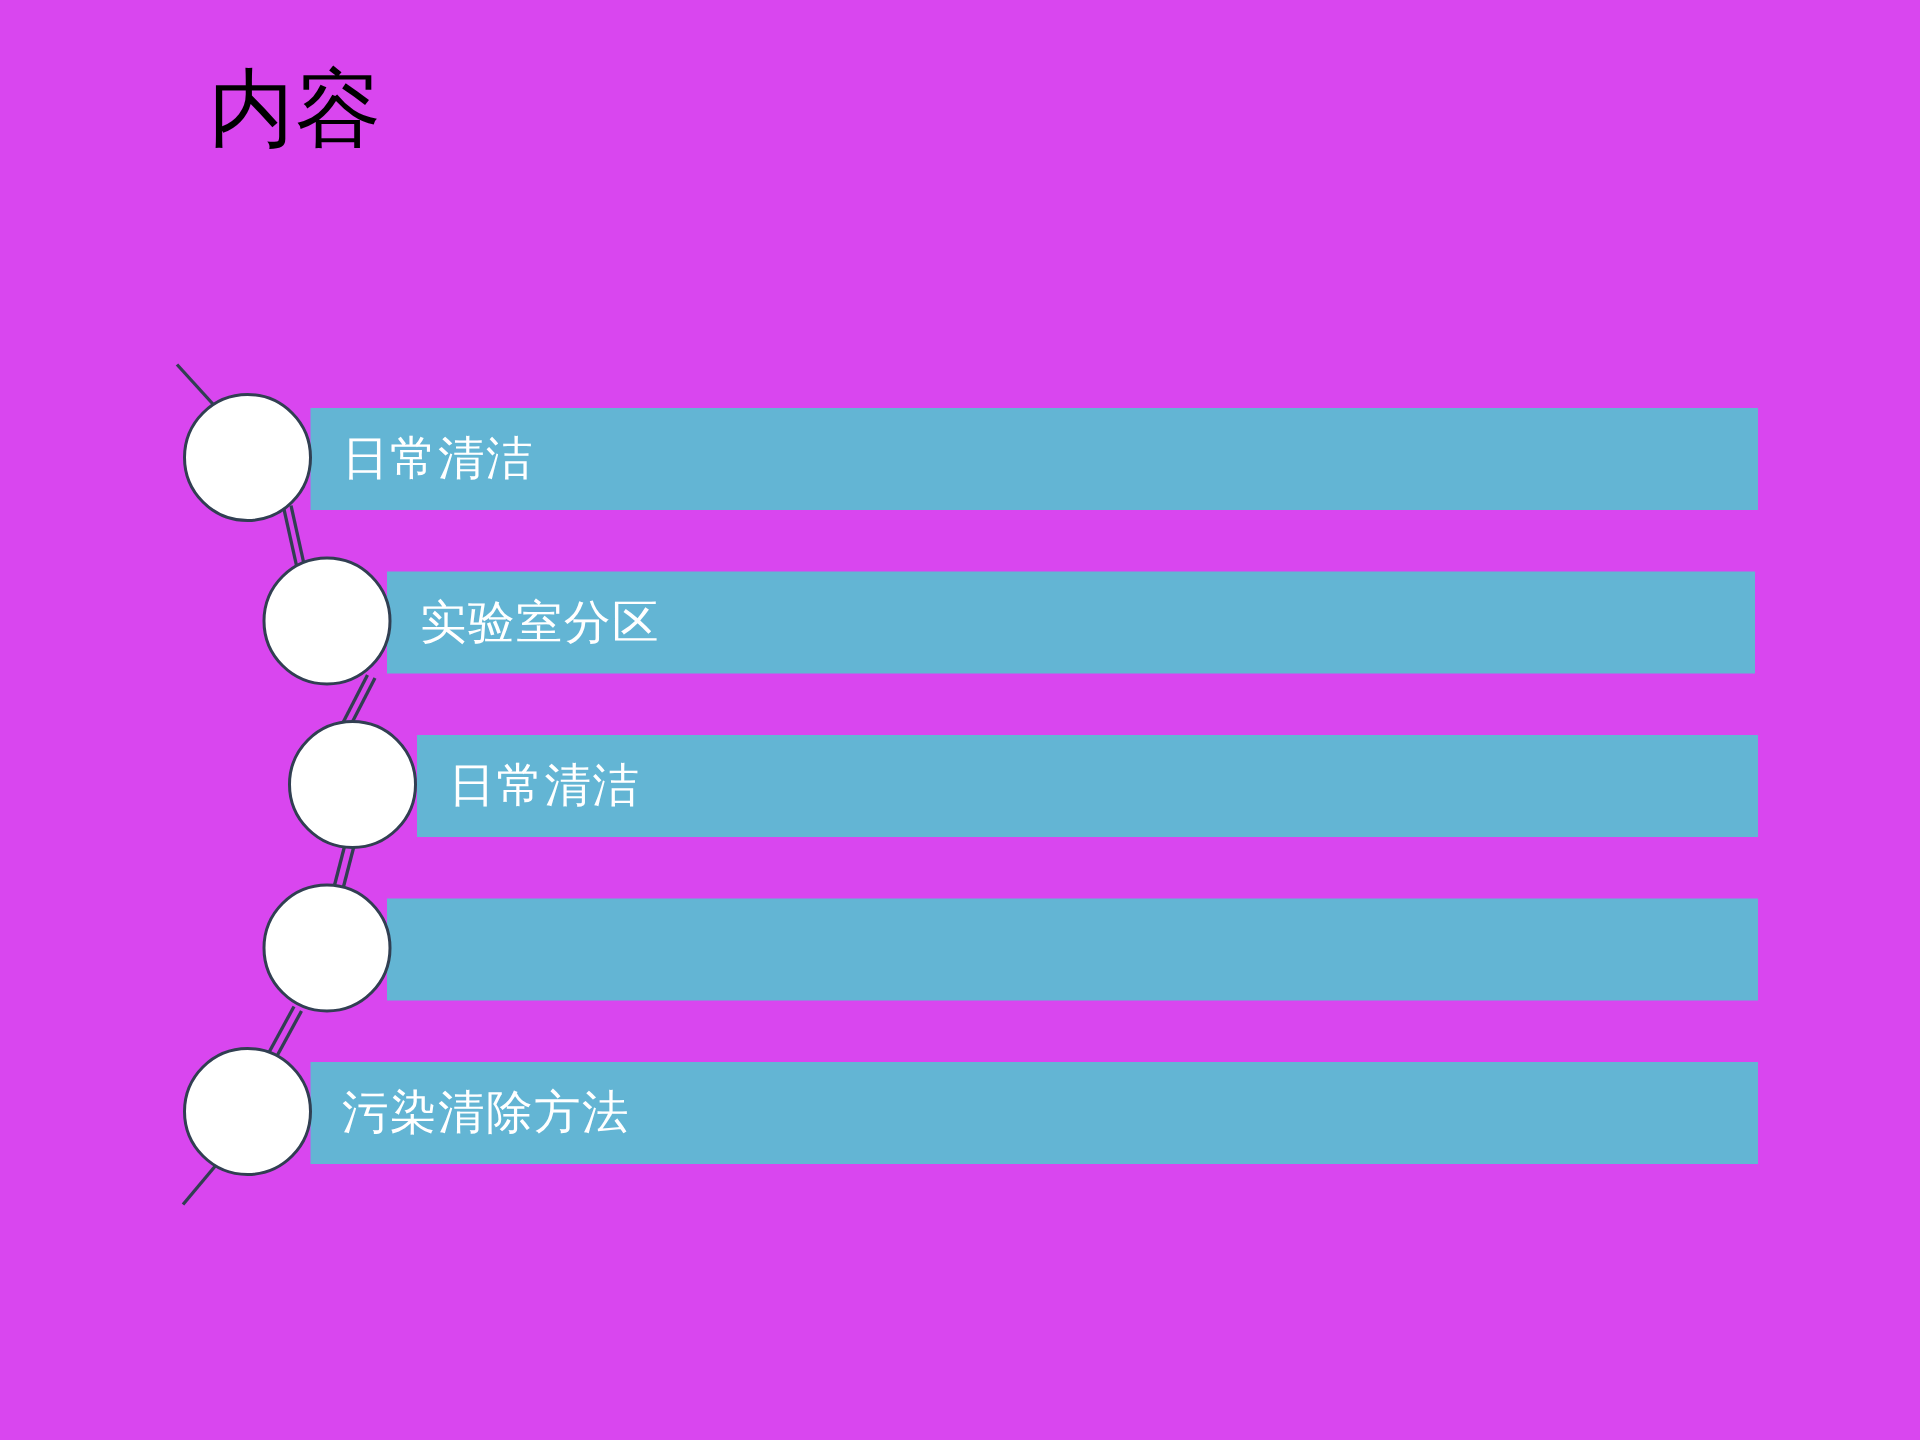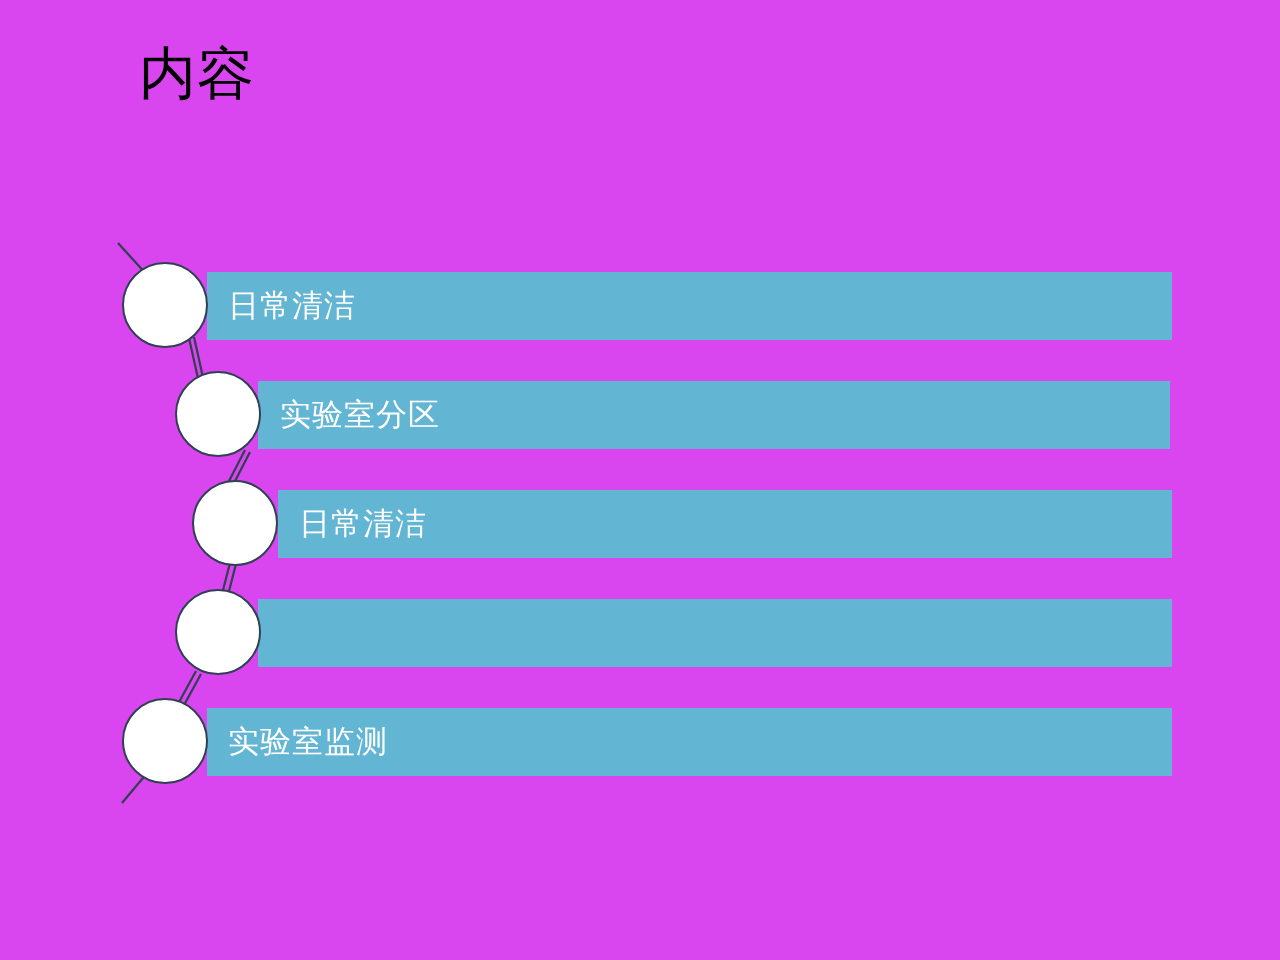--- a/index.html
+++ b/index.html
@@ -103,17 +103,17 @@
     <div class="node-circle" style="left:175px; top:371px; width:86px; height:86px;"></div>
 
     <div class="bar" style="left:278px; top:490px; width:894px;"></div>
     <div class="bar-label" style="left:299px; top:490px;">日常清洁</div>
     <div class="node-circle" style="left:192px; top:480px; width:86px; height:86px;"></div>
 
     <div class="bar" style="left:258px; top:599px; width:914px;"></div>
     <div class="node-circle" style="left:175px; top:589px; width:86px; height:86px;"></div>
 
     <div class="bar" style="left:207px; top:708px; width:965px;"></div>
-    <div class="bar-label" style="left:228px; top:708px;">实验室监测</div>
+    <div class="bar-label" style="left:228px; top:708px;">污染清除方法</div>
     <div class="node-circle" style="left:122px; top:698px; width:86px; height:86px;"></div>
 
   </div>
 </div>
 
 </body></html>

